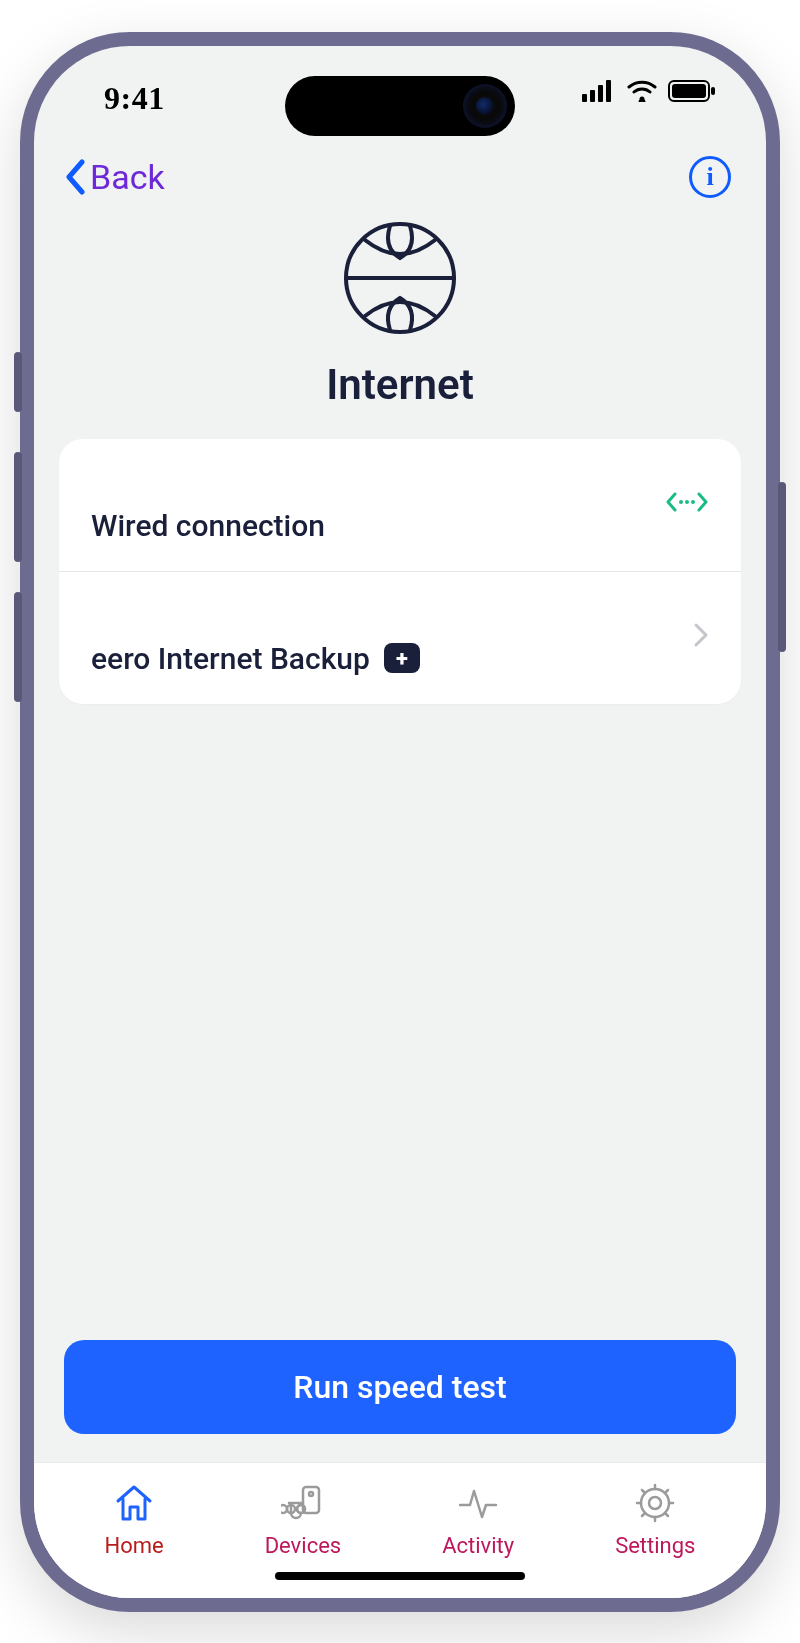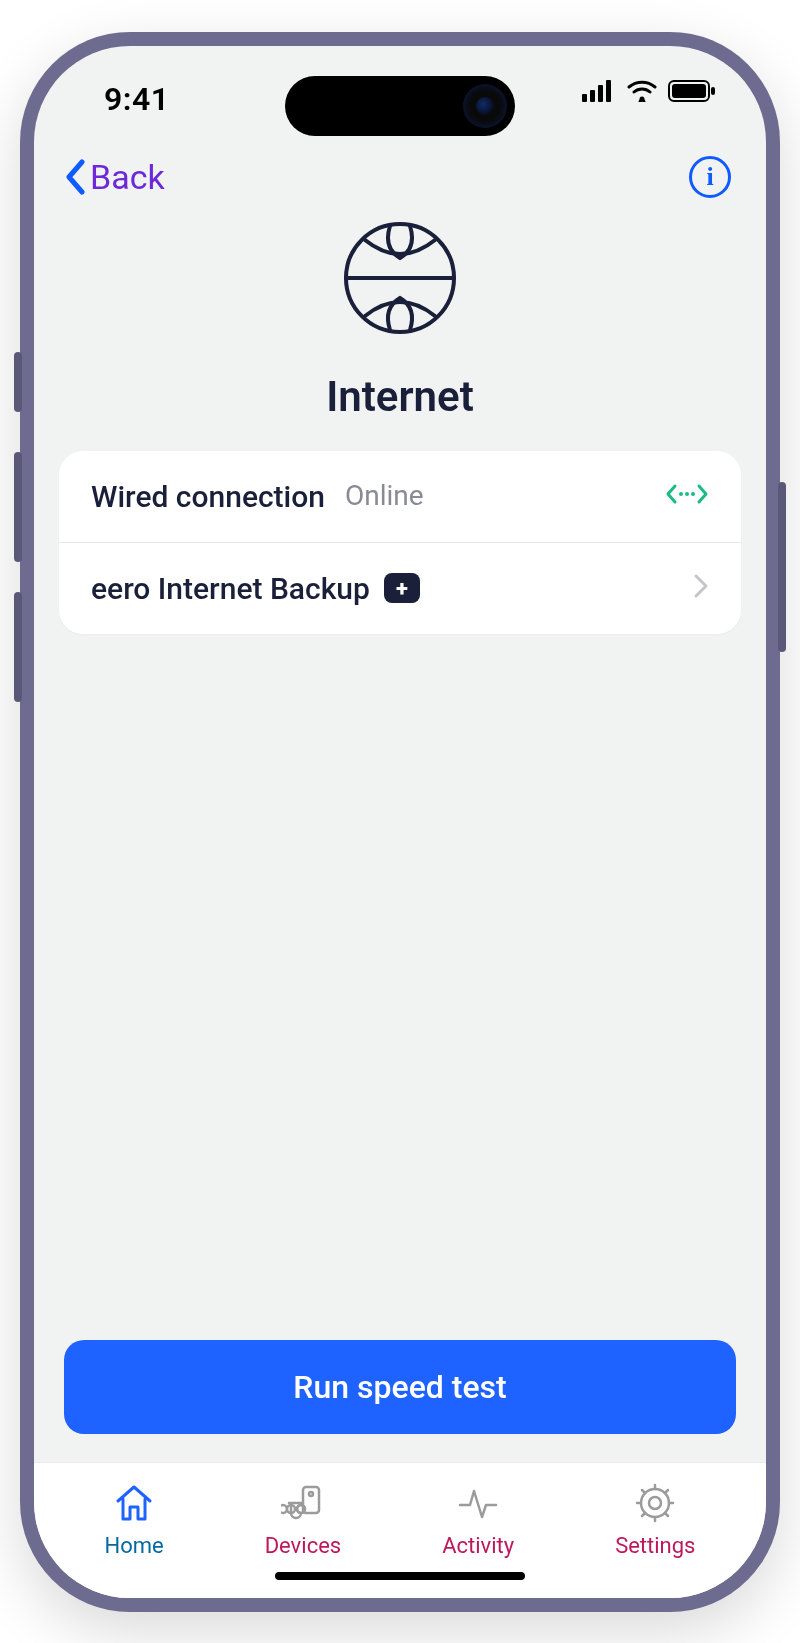--- a/index.html
+++ b/index.html
@@ -58,51 +58,52 @@
   .island .cam .lens { width:18px;height:18px;border-radius:50%;background:radial-gradient(circle at 40% 40%, #122b6b, #000);}
   
   .status-bar {
     padding: 34px 50px 0 70px;
     height: 110px;
     display: flex;
     justify-content: space-between;
     align-items: flex-start;
     z-index: 40;
     position: relative;
+    font-family: Liberation Serif, serif;
   }
   .time { font-size: 32px; font-weight: 600; color: #000; letter-spacing: 0.5px;}
   .status-icons { display: flex; gap: 10px; align-items: center; }
   
   .nav-bar {
     display: flex;
     justify-content: space-between;
     align-items: center;
     padding: 0 35px 10px 30px;
   }
   .back-btn { display: flex; align-items: center; color: #6d28d9; font-size: 34px; gap:4px; cursor:pointer;}
   .info-btn { width:42px;height:42px;border:3.5px solid #0e5cff;border-radius:50%;display:flex;align-items:center;justify-content:center;cursor:pointer;}
   .info-btn span{ color:#0e5cff; font-weight:700; font-size:26px; font-family: Georgia, serif; }
   
-  .hero { display:flex; flex-direction:column; align-items:center; margin-top:10px; gap:34px;}
+  .hero { display:flex; flex-direction:column; align-items:center; margin-top:10px; gap:22px;}
   .hero-title { font-size:42px; font-weight:600; color:#1a1f3a; }
   
   .card {
     margin: 30px 25px 0;
     background:#fff;
     border-radius:24px;
     overflow:hidden;
     box-shadow: 0 1px 2px rgba(0,0,0,0.03);
   }
   .row {
     display:flex; align-items:center; justify-content:space-between;
     padding: 28px 32px;
     cursor:pointer;
   }
   .row + .row { border-top:1px solid #e6e6e8;justify-content:space-between; }
-  .row-left { display:flex; flex-direction:row; gap:20px;}
+  .row-left { display:flex; flex-direction:column; gap:0;margin-top:41px;}
   .row-title { font-size:30px; color:#1a1f3a; font-weight:500; display:flex; align-items:center; gap:14px;}
   .row-sub { font-size:28px; color:#8a8a95; }
   .plus-badge {
     width:36px;height:30px;background:#1a1f3a;border-radius:8px;
     color:#fff;display:inline-flex;align-items:center;justify-content:center;
     font-size:22px;font-weight:800;
   }
   .conn-icon { color:#1abc83; font-weight:700; font-size:22px; letter-spacing:2px;}
   .chev-right { color:#c5c5cc; font-size:30px; font-weight:300;}
   
@@ -121,21 +122,21 @@
   }
   
   .tab-bar {
     background:#fff;
     border-top:1px solid #eceaea;
     display:flex;
     justify-content:space-around;
     padding: 18px 20px 40px;
   }
   .tab { display:flex; flex-direction:column; align-items:center; gap:8px; color:#be185d; font-size:22px; cursor:pointer;}
-  .tab.active { color:#0369a1; }
+  .tab.active { color:#b91c1c; }
   .tab svg { width:44px; height:44px; }
   .tab.active svg { stroke:#1e63ff; }
   
   .home-ind {
     position:absolute; bottom:18px; left:50%; transform:translateX(-50%);
     width:250px; height:8px; background:#000; border-radius:6px;
   }
 </style>
 </head>
 <body>
@@ -197,21 +198,20 @@
           <path d="M55 112 Q48 90 65 80 Q82 90 75 112"></path>
         </g>
       </svg>
       <div class="hero-title">Internet</div>
     </div>
 
     <div class="card">
       <div class="row">
         <div class="row-left">
           <div class="row-title">Wired connection</div>
-          <div class="row-sub">Online</div>
         </div>
         <div class="conn-icon">
           <svg width="44" height="26" viewBox="0 0 44 26">
               <g stroke="#1abc83" stroke-width="3" fill="none" stroke-linecap="round" stroke-linejoin="round">
                 <path d="M10 5 L3 13 L10 21"></path>
                 <path d="M34 5 L41 13 L34 21"></path>
               </g>
               <circle cx="16" cy="13" r="2" fill="#1abc83"></circle>
               <circle cx="22" cy="13" r="2" fill="#1abc83"></circle>
               <circle cx="28" cy="13" r="2" fill="#1abc83"></circle>

